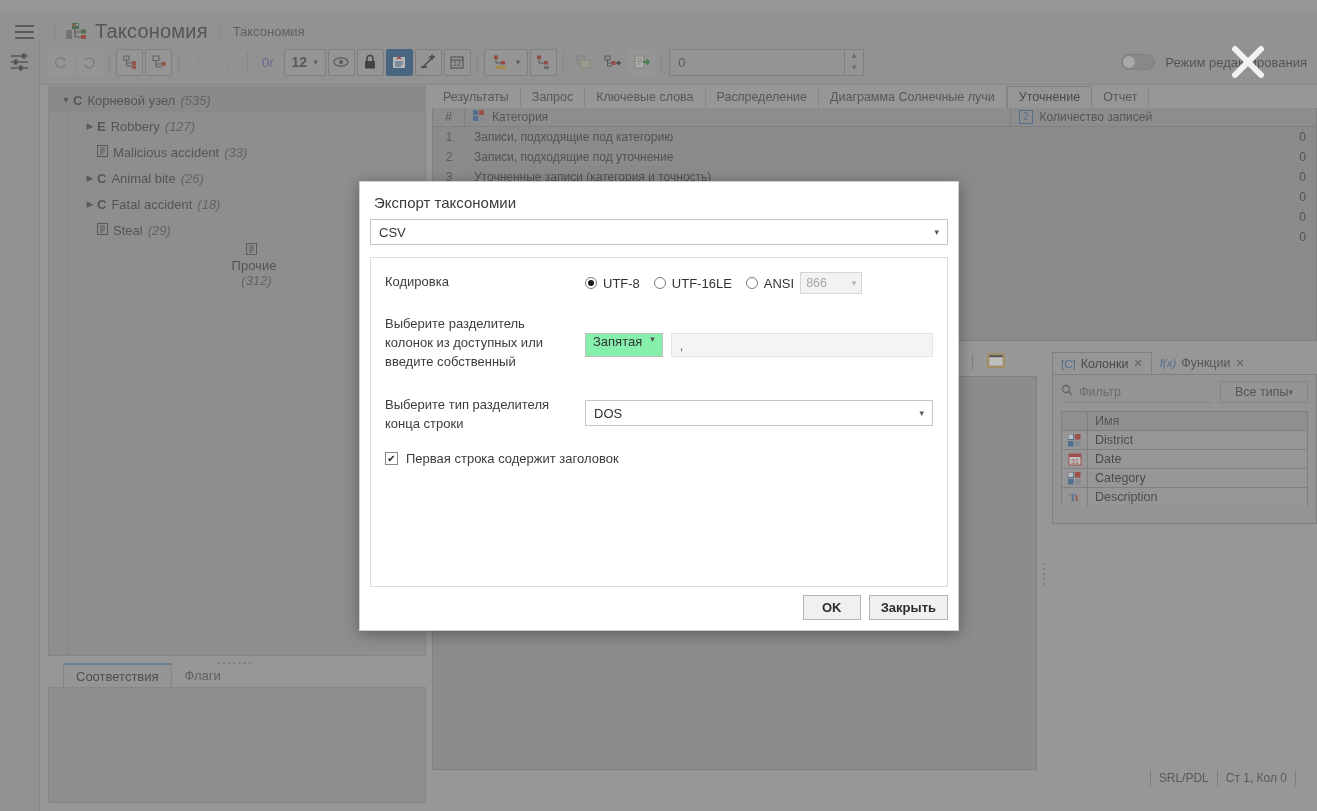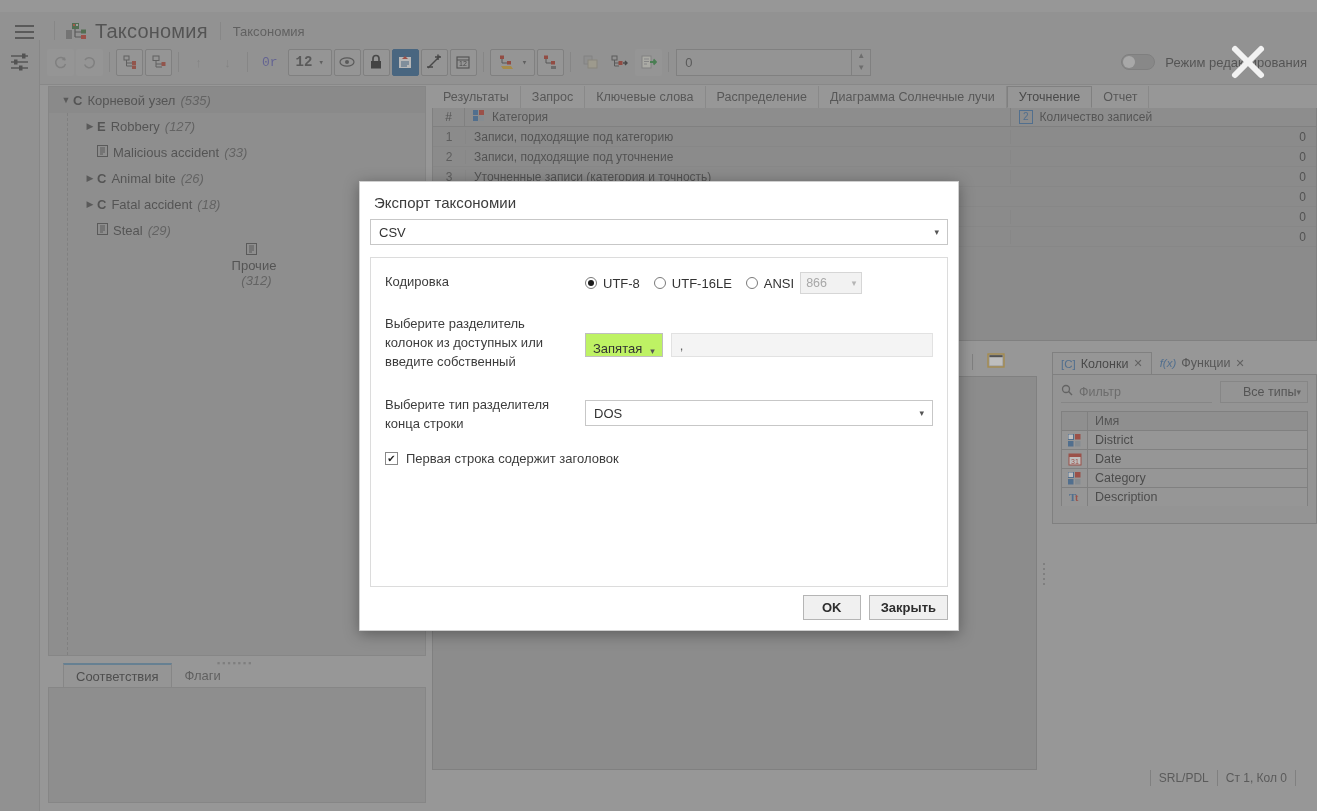--- a/index.html
+++ b/index.html
@@ -62,21 +62,21 @@
     border: 1px solid transparent;
     background: transparent;
     border-radius: 2px;
     display: inline-flex; align-items: center; justify-content: center;
     margin: 0 1px; padding: 0 4px;
     color: #4a4a4a; font-size: 13px;
   }
   .tbtn.framed { border-color: #8e8e8e; background: #b4b4b4; }
   .tbtn.disabled { color: #949494; border-color: transparent; }
   .tbtn.active { background: #2b5f8e; border-color: #2b5f8e; }
-  .tbtn.wide { padding: 0 7px; font-family: Liberation Mono, monospace; }
+  .tbtn.wide { padding: 0 7px; }
   .tdiv { width:1px; height:20px; background:#9a9a9a; margin: 0 5px; }
   .numbox {
     height: 27px; width: 176px; background: #b3b3b3;
     border: 1px solid #8f8f8f; display:flex; align-items:center;
     padding-left: 8px; color:#4a4a4a; font-size: 13px; margin-left: 2px;
   }
   .spin {
     width: 19px; height: 27px; border:1px solid #8f8f8f; border-left:none;
     display:flex; flex-direction:column; align-items:center; justify-content:space-around;
     background:#b3b3b3; color:#6c6c6c; font-size:8px; line-height:8px;
@@ -167,21 +167,21 @@
   .rtab { height:22px; padding:0 8px; display:flex; align-items:center; gap:5px;
           font-size:12.5px; color:#444; }
   .rtab.active { background:#b6b6b6; border:1px solid #8f8f8f; border-bottom:none; color:#2a2a2a;}
   .rtab .x { font-size:11px; color:#555; }
   .rpanel { position:absolute; left:1052px; top:374px; width:265px; height:150px;
             background:#b2b2b2; border:1px solid #8f8f8f; }
   .filterrow { display:flex; align-items:center; height:30px; padding: 4px 8px 0 8px; gap:8px;}
   .filterbox { flex:1; display:flex; align-items:center; gap:6px;
                border-bottom:1px solid #9a9a9a; height:22px; color:#6a6a6a; font-size:12.5px;}
   .typebtn { width:88px; height:22px; border:1px solid #9a9a9a; background:#b2b2b2;
-             display:flex; align-items:center; justify-content:flex-end;
+             display:flex; align-items:center; justify-content:center;
              padding: 0 6px; font-size:12.5px; color:#3f3f3f; }
   .coltable { margin: 6px 8px 0 8px; border:1px solid #8f8f8f; border-bottom:none; }
   .colhead { display:flex; height:18px; background:#a9a9a9; font-size:12.5px; color:#3f3f3f;}
   .colhead .ic { width:26px; border-right:1px solid #8f8f8f;}
   .colhead .nm { flex:1; padding-left:7px; display:flex; align-items:center;}
   .colrow { display:flex; height:19px; font-size:12.5px; color:#2f2f2f;
             border-top:1px solid #8f8f8f; background:#b6b6b6; }
   .colrow .ic { width:26px; border-right:1px solid #8f8f8f; display:flex;
                 align-items:center; justify-content:center;}
   .colrow .nm { flex:1; padding-left:7px; display:flex; align-items:center;}
@@ -207,22 +207,22 @@
   .frow { display:flex; padding: 14px 14px 0 14px; }
   .flabel { width:200px; font-size:13px; color:#3c3c3c; line-height:19px; }
   .radio { display:inline-flex; align-items:center; gap:6px; margin-right:14px; font-size:13px; color:#333;}
   .rdot { width:12px; height:12px; border-radius:50%; border:1px solid #7a7a7a; background:#fff;
           display:inline-block; position:relative;}
   .rdot.on::after{content:""; position:absolute; left:2px; top:2px; width:6px; height:6px;
           border-radius:50%; background:#1b1b1b;}
   .ansibox { width:62px; height:22px; border:1px solid #d6d6d6; background:#f2f2f2;
              display:flex; align-items:center; justify-content:space-between;
              padding: 0 5px; color:#a8a8a8; font-size:12.5px; margin-left:6px;}
-  .minsel { height:24px; border:1px solid #bfbfbf; background:#bef264;
-            display:inline-flex; align-items:flex-end; gap:8px; padding:0 7px;
+  .minsel { height:24px; border:1px solid #bfbfbf; background:#86efac;
+            display:inline-flex; align-items:flex-start; gap:8px; padding:0 7px;
             font-size:13px; color:#333;}
   .textin { flex:1; height:24px; border:1px solid #e2e2e2; background:#f4f4f4;
             display:flex; align-items:center; padding: 0 8px; font-size:13px; color:#666;}
   .widesel { flex:1; height:26px; border:1px solid #c7c7c7; background:#fff;
              display:flex; align-items:center; justify-content:space-between;
              padding: 0 8px; font-size:13px; color:#333;}
   .chkrow { display:flex; align-items:center; gap:8px; padding: 10px 14px 0 14px; font-size:13px;}
   .chk { width:13px; height:13px; border:1px solid #888; background:#fff;
          display:inline-flex; align-items:center; justify-content:center;
          font-size:10px; color:#222; line-height:1;}

